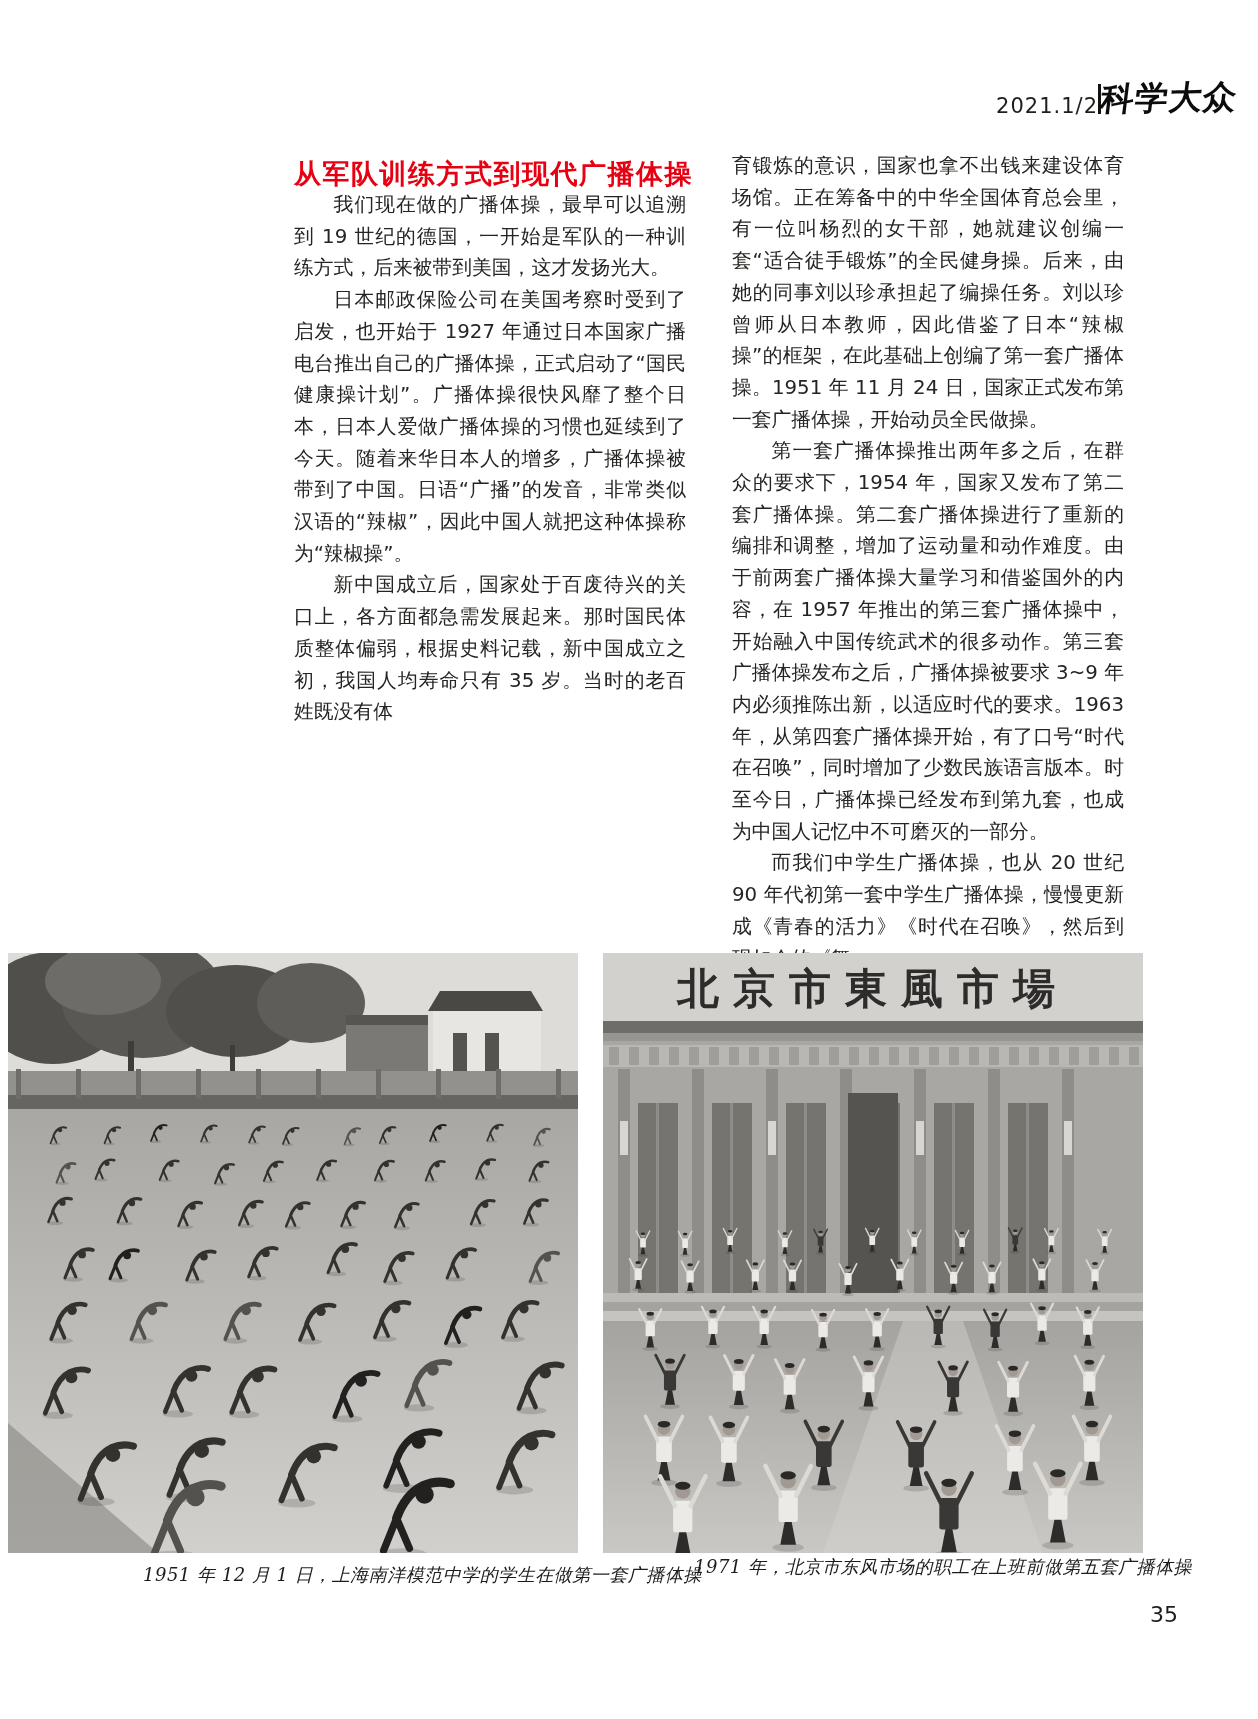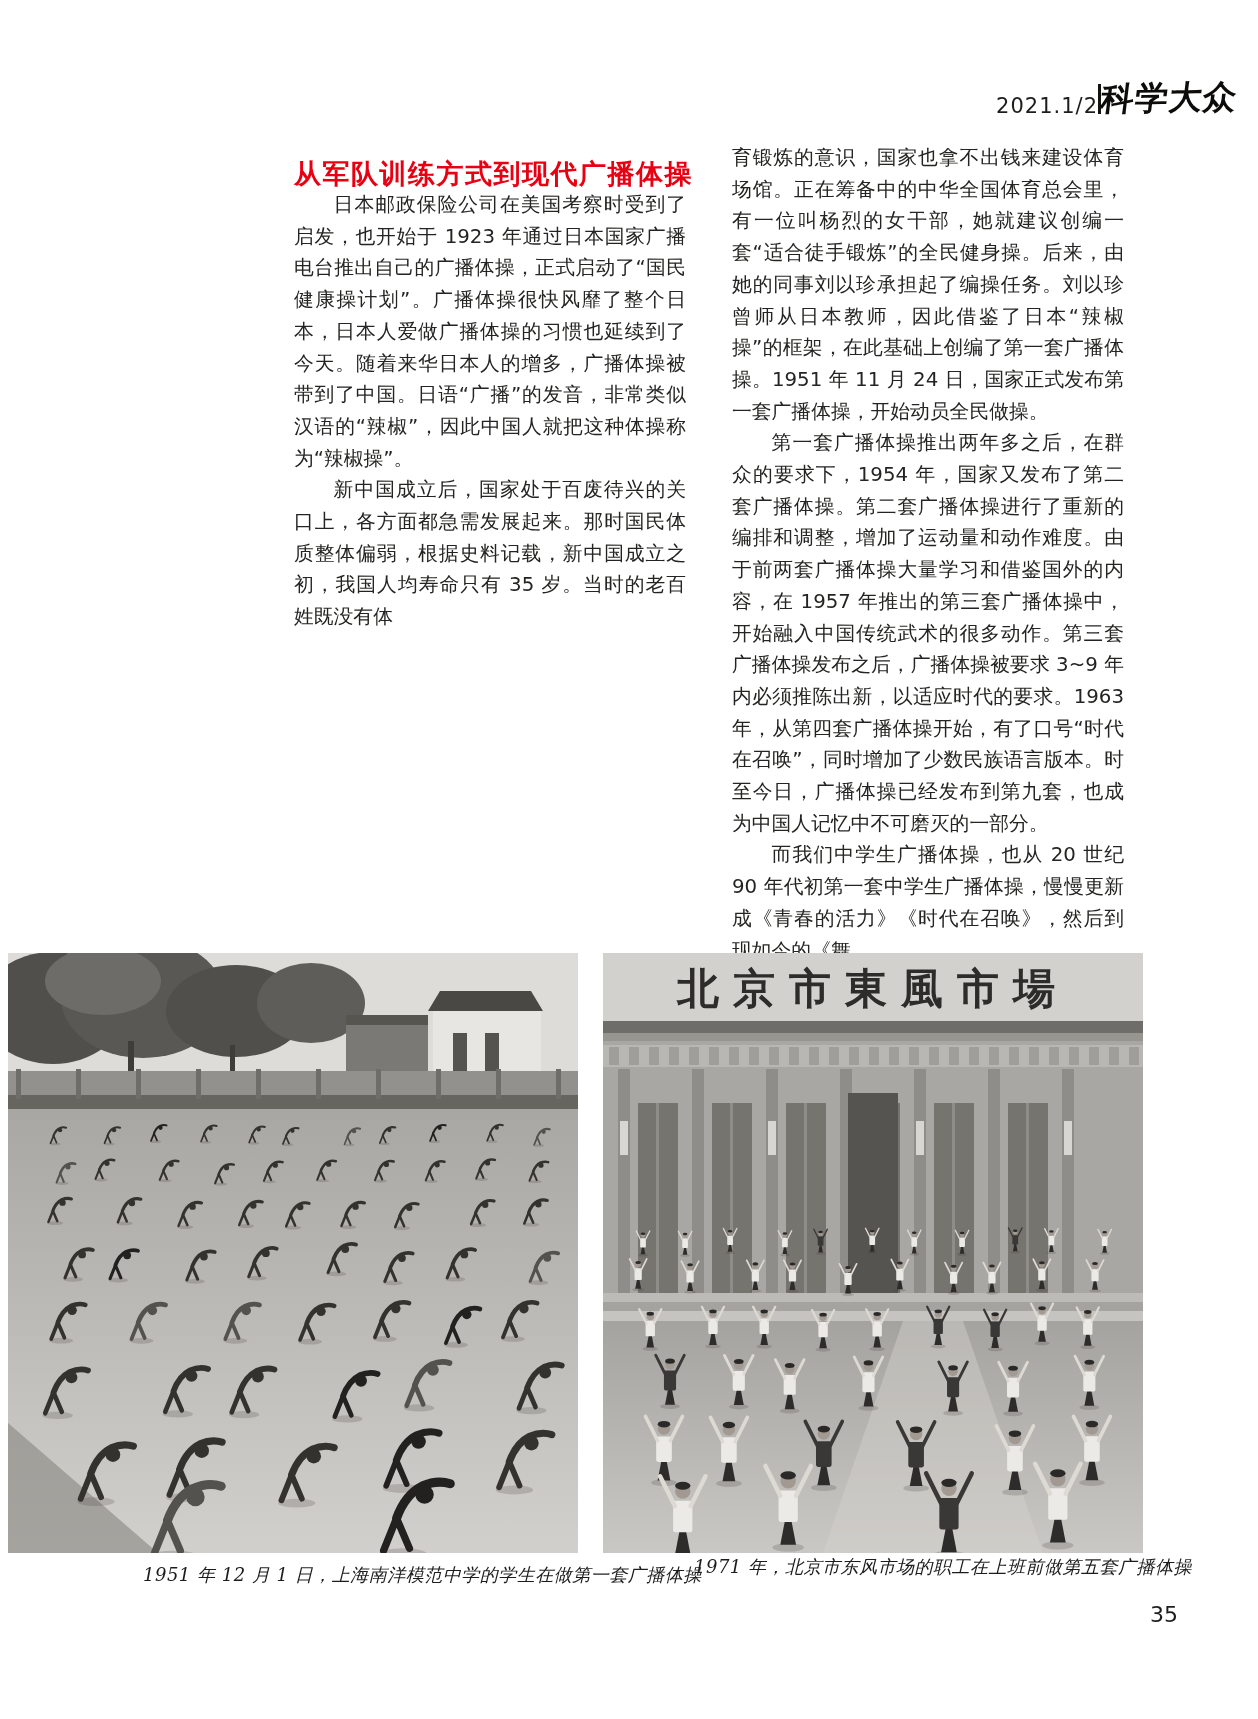--- a/index.html
+++ b/index.html
@@ -16,21 +16,21 @@
         color:#0e0c0a;transform:skewX(-8deg) rotate(-1deg);letter-spacing:1px;}
   
   .heading{position:absolute;left:294px;top:156px;margin:0;font-size:27px;font-weight:700;
            color:#e60012;letter-spacing:1.5px;}
   
   .col{position:absolute;width:392px;font-size:19.8px;line-height:31.7px;
        text-align:justify;color:#242422;}
   .col p{margin:0;}
   .col p.indent{text-indent:2em;}
   .col-left{left:294px;top:189px;}
-  .col-right{left:732px;top:142px;}
+  .col-right{left:732px;top:150px;}
   
   figure{position:absolute;margin:0;padding:8px;}
   .photo-left{left:0;top:945px;width:570px;height:600px;}
   .photo-right{left:595px;top:945px;width:540px;height:600px;}
   figure svg{display:block;width:100%;height:100%;}
   figcaption{position:absolute;top:610px;font-family:"DejaVu Serif","Liberation Serif",serif;
              font-style:italic;font-size:18px;color:#1c1c1c;letter-spacing:0.5px;white-space:nowrap;}
   .cap-left{left:143px;margin-top:8px;}
   .cap-right{left:99px;}
   
@@ -43,21 +43,22 @@
 
   <div class="hdr">
     <span class="issue">2021.1/2</span>
     <span class="hsep"></span>
     <span class="logo">科学大众</span>
   </div>
 
   <h1 class="heading" style="color: rgb(230, 0, 18);">从军队训练方式到现代广播体操</h1>
 
   <div class="col col-left" id="col-left">
-      <p class="indent">日本邮政保险公司在美国考察时受到了启发，也开始于 1923 年通过日本国家广播电台推出自己的广播体操，正式启动了“国民健康操计划”。广播体操很快风靡了整个日本，日本人爱做广播体操的习惯也延续到了今天。随着来华日本人的增多，广播体操被带到了中国。日语“广播”的发音，非常类似汉语的“辣椒”，因此中国人就把这种体操称为“辣椒操”。</p>
+      <p class="indent">我们现在做的广播体操，最早可以追溯到 19 世纪的德国，一开始是军队的一种训练方式，后来被带到美国，这才发扬光大。</p>
+      <p class="indent">日本邮政保险公司在美国考察时受到了启发，也开始于 1927 年通过日本国家广播电台推出自己的广播体操，正式启动了“国民健康操计划”。广播体操很快风靡了整个日本，日本人爱做广播体操的习惯也延续到了今天。随着来华日本人的增多，广播体操被带到了中国。日语“广播”的发音，非常类似汉语的“辣椒”，因此中国人就把这种体操称为“辣椒操”。</p>
       <p class="indent">新中国成立后，国家处于百废待兴的关口上，各方面都急需发展起来。那时国民体质整体偏弱，根据史料记载，新中国成立之初，我国人均寿命只有 35 岁。当时的老百姓既没有体</p>
     </div>
   <div class="col col-right" id="col-right">
       <p>育锻炼的意识，国家也拿不出钱来建设体育场馆。正在筹备中的中华全国体育总会里，有一位叫杨烈的女干部，她就建议创编一套“适合徒手锻炼”的全民健身操。后来，由她的同事刘以珍承担起了编操任务。刘以珍曾师从日本教师，因此借鉴了日本“辣椒操”的框架，在此基础上创编了第一套广播体操。1951 年 11 月 24 日，国家正式发布第一套广播体操，开始动员全民做操。</p>
       <p class="indent">第一套广播体操推出两年多之后，在群众的要求下，1954 年，国家又发布了第二套广播体操。第二套广播体操进行了重新的编排和调整，增加了运动量和动作难度。由于前两套广播体操大量学习和借鉴国外的内容，在 1957 年推出的第三套广播体操中，开始融入中国传统武术的很多动作。第三套广播体操发布之后，广播体操被要求 3~9 年内必须推陈出新，以适应时代的要求。1963 年，从第四套广播体操开始，有了口号“时代在召唤”，同时增加了少数民族语言版本。时至今日，广播体操已经发布到第九套，也成为中国人记忆中不可磨灭的一部分。</p>
       <p class="indent">而我们中学生广播体操，也从 20 世纪 90 年代初第一套中学生广播体操，慢慢更新成《青春的活力》《时代在召唤》，然后到现如今的《舞</p>
     </div>
 
   <figure class="photo-left">
     <svg viewBox="0 0 570 600" preserveAspectRatio="none">

